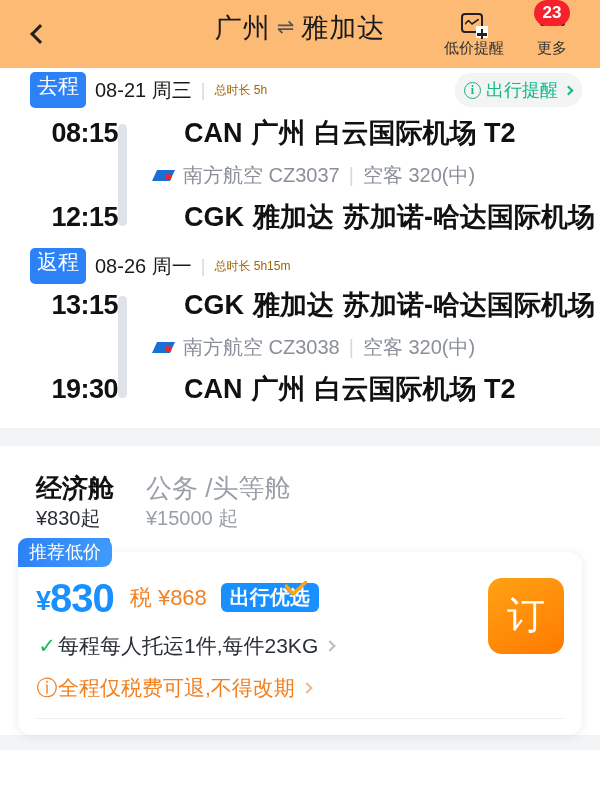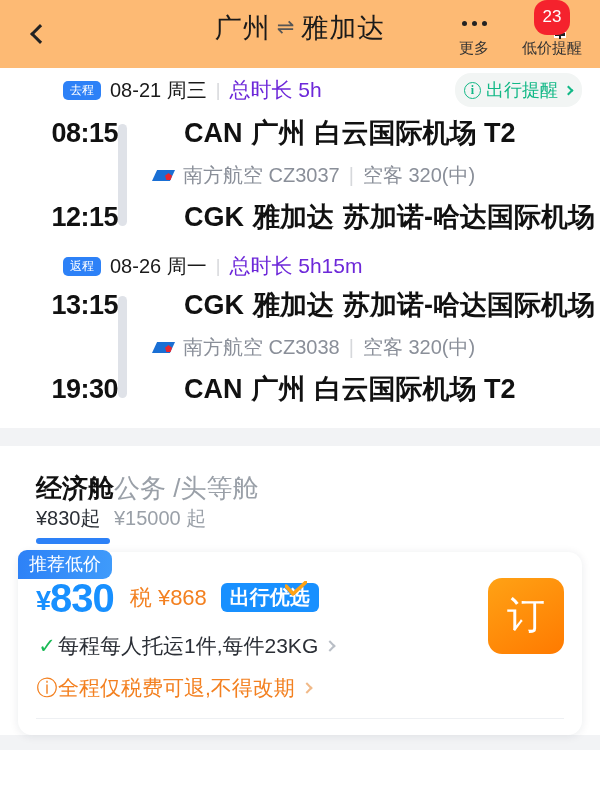--- a/index.html
+++ b/index.html
@@ -50,38 +50,38 @@
     position: absolute; background: #222;
   }
   .chart-icon .plus-h { right: 0px; bottom: 1px; width: 10px; height: 2.5px; }
   .chart-icon .plus-v { right: 3.7px; bottom: -2.5px; width: 2.5px; height: 10px; }
   .chart-icon .notch {
     position: absolute; right: -1px; bottom: -1px; width: 12px; height: 12px; background: #fff;
   }
   .dots-icon { display: flex; gap: 5px; align-items: center; height: 26px; }
   .dots-icon i { width: 5px; height: 5px; border-radius: 50%; background: #222; display: block; }
   .badge-23 {
-    position: absolute; right: 14px; top: -11px; min-width: 36px; height: 35px;
+    position: absolute; right: 14px; top: -11px; min-width: 36px; height: 26px;
     background: #f5222d; color: #fff; border-radius: 13px; font-size: 17px;
-    display: flex; align-items: center; justify-content: center; font-weight: 400;
+    display: flex; align-items: center; justify-content: center; font-weight: 700;
     z-index: 5; padding: 0 6px;
   }
 
   
   .flights { background: #ffffff; padding: 0 0 16px 0; }
   .leg-head {
     display: flex; align-items: center; padding: 10px 18px 8px 30px; height: 42px;
   }
   .leg-tag {
-    background: #2d81f7; color: #fff; font-size: 12px; border-radius: 5px;
-    padding: 3px 7px 4px; line-height: 1; margin-right: 9px; font-weight: 500; margin-left: 33px;
+    background: #2d81f7; color: #fff; font-size: 21px; border-radius: 5px;
+    padding: 3px 7px 12px; line-height: 1; margin-right: 9px; font-weight: 500;
   }
   .leg-date { font-size: 20px; color: #1a1a1a; }
   .leg-sep { color: #d6d8db; margin: 0 9px; font-size: 18px; }
-  .leg-dur { font-size: 21px; color: #6d28d9; }
+  .leg-dur { font-size: 12px; color: #a16207; }
   .notice-pill {
     margin-left: auto; display: flex; align-items: center; gap: 5px;
     background: #f2f5f4; border-radius: 16px; padding: 5px 10px 5px 9px; cursor: pointer;
   }
   .notice-pill .i-circle {
     width: 17px; height: 17px; border: 1.6px solid #12b886; border-radius: 50%;
     color: #12b886; font-size: 12px; font-weight: bold; display: flex;
     align-items: center; justify-content: center; font-family: "Liberation Serif", serif;
   }
   .notice-pill .nl { font-size: 18px; color: #12b886; }
@@ -116,42 +116,42 @@
     clip-path: polygon(50% 0, 100% 38%, 80% 100%, 20% 100%, 0 38%);
   }
   .carrier .bar { color: #d6d8db; margin: 0 9px; }
 
   
   .gap { height: 18px; background: #f2f3f5; }
   .cabin-card {
     background: #fff; border-radius: 18px 18px 0 0; padding: 26px 0 0 0;
     position: relative;
   }
-  .cabins { display: flex; align-items: flex-end; padding: 0 0 0 36px; }
+  .cabins { display: flex; align-items: flex-end; padding: 0 0 0 36px; gap: 32px; }
   .cabin { cursor: pointer; position: relative; padding-bottom: 14px; }
   .cabin .name { font-size: 26px; color: #9aa0a8; font-weight: 500; line-height: 1.25; }
   .cabin .price { font-size: 20px; color: #9aa0a8; margin-top: 0; }
   .cabin.active .name { color: #111; font-weight: bold; }
   .cabin.active .price { color: #2b2f36; }
   .cabin.active .underline {
     position: absolute; left: 0; right: 4px; bottom: 2px; height: 6px;
     background: #2d81f7; border-radius: 3px;
   }
 
   
   .offer-wrap { padding: 6px 18px 0; }
   .offer {
     position: relative; background: #fff; border-radius: 14px;
     box-shadow: 0 1px 10px rgba(20,30,60,0.09); padding: 26px 18px 16px;
   }
   .rec-tag {
     position: absolute; left: 0; top: -14px;
     background: linear-gradient(96deg,#2d81f7 0%, #3f9bfb 100%);
     color: #fff; font-size: 18px; border-radius: 9px 9px 9px 0;
-    padding: 5px 11px 6px; line-height: 1; font-weight: 500; margin-top: 12px;
+    padding: 5px 11px 6px; line-height: 1; font-weight: 500;
   }
   .price-row { display: flex; align-items: center; }
   .amount { font-size: 40px; font-weight: bold; color: #1890ff; letter-spacing: -1px; line-height: 1; }
   .amount .cur { font-size: 27px; font-weight: bold; vertical-align: 2px; }
   .tax { font-size: 22px; color: #f38020; margin-left: 16px; white-space: nowrap; }
   .pref-badge {
     margin-left: 14px; position: relative; background: #1890ff; color: #fff;
     font-size: 20px; font-weight: bold; border-radius: 6px; padding: 4px 9px 5px; line-height: 1;
   }
   .pref-badge .tick {
@@ -184,39 +184,39 @@
 
   <div class="header">
     <div class="back-btn">
       <span class="chev-left"></span>
     </div>
     <div class="header-title">
       <span>广州</span><span class="arrows">⇌</span><span>雅加达</span>
     </div>
     <div class="header-actions">
       <div class="hact">
-        <span class="dots-icon">
-            <i></i>
-            <i></i>
-            <i></i>
-          </span>
-        <span class="hact-label">更多</span>
-      </div>
-      <div class="hact">
         <span class="chart-icon">
           <span class="frame"></span>
           <svg class="spark" viewBox="0 0 14 7">
             <polyline points="0,5 3.5,1.5 7,5 14,0" fill="none" stroke="#222" stroke-width="1.6" stroke-linecap="round" stroke-linejoin="round"></polyline>
           </svg>
           <span class="notch"></span>
           <span class="plus-h"></span>
           <span class="plus-v"></span>
         </span>
         <span class="hact-label">低价提醒</span>
       </div>
+      <div class="hact">
+        <span class="dots-icon">
+            <i></i>
+            <i></i>
+            <i></i>
+          </span>
+        <span class="hact-label">更多</span>
+      </div>
       <div class="badge-23">23</div>
     </div>
   </div>
 
   <div class="flights">
 
     <div class="leg-head">
       <span class="leg-tag">去程</span>
       <span class="leg-date">08-21 周三</span>
       <span class="leg-sep">|</span>

